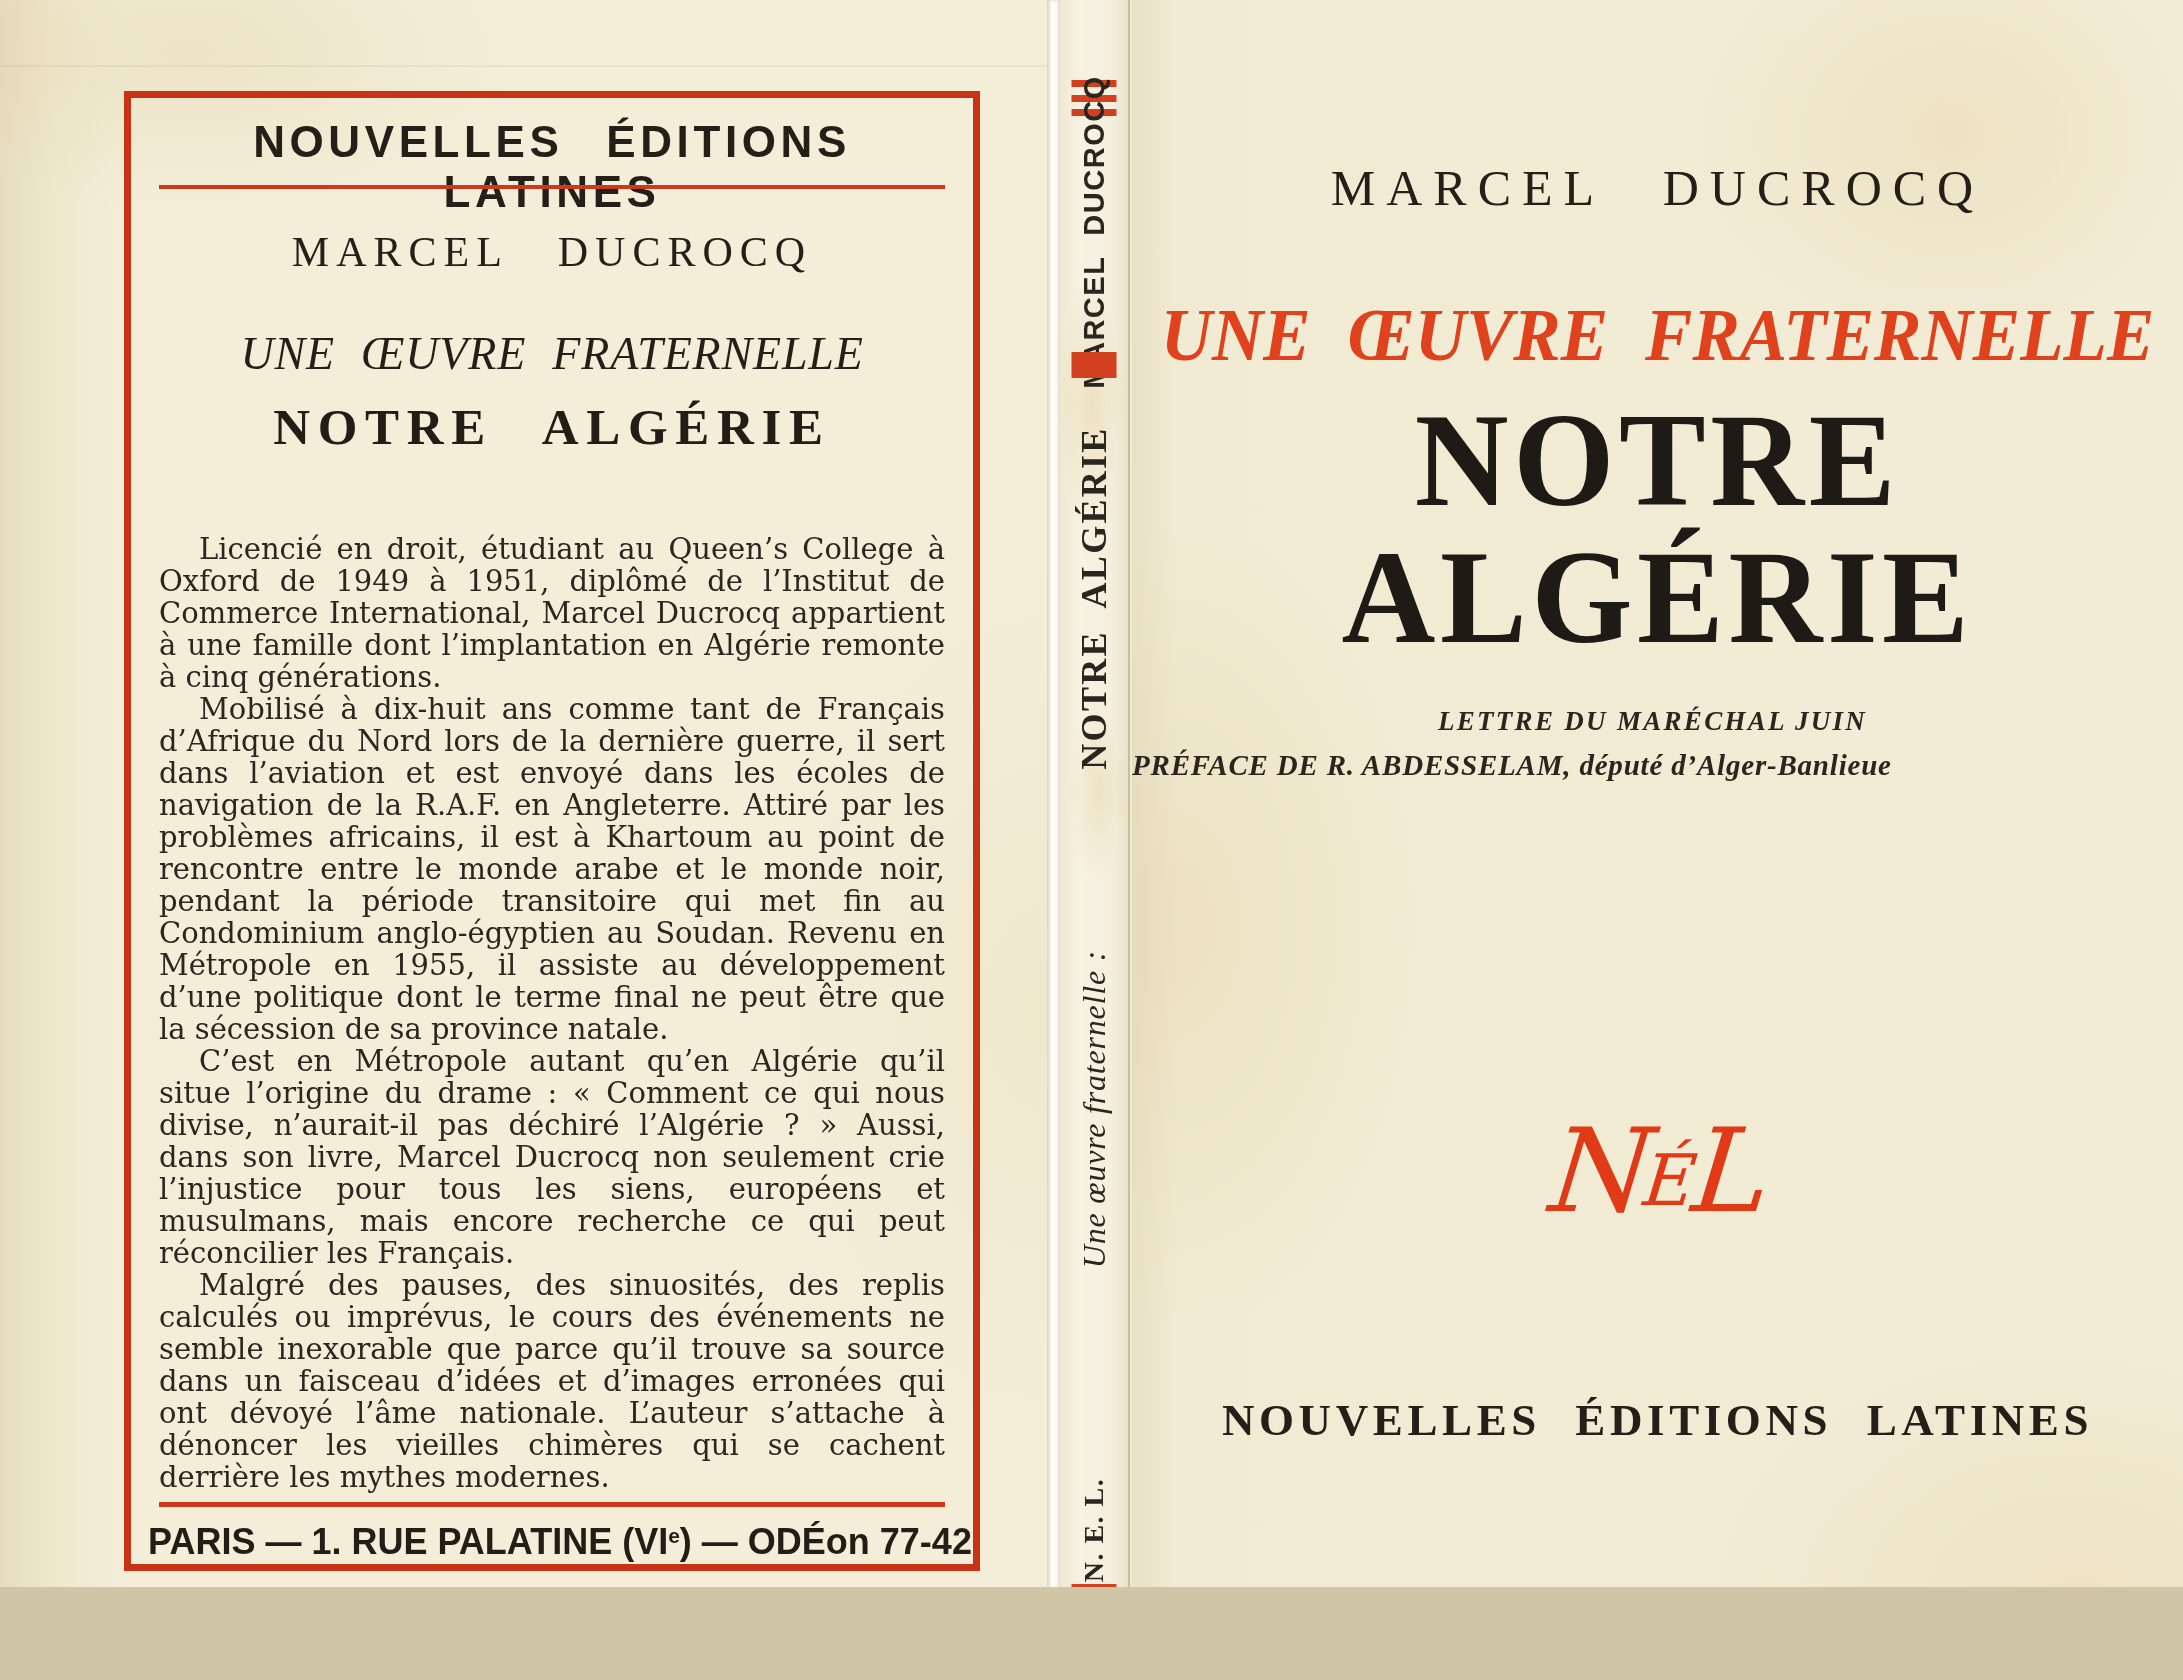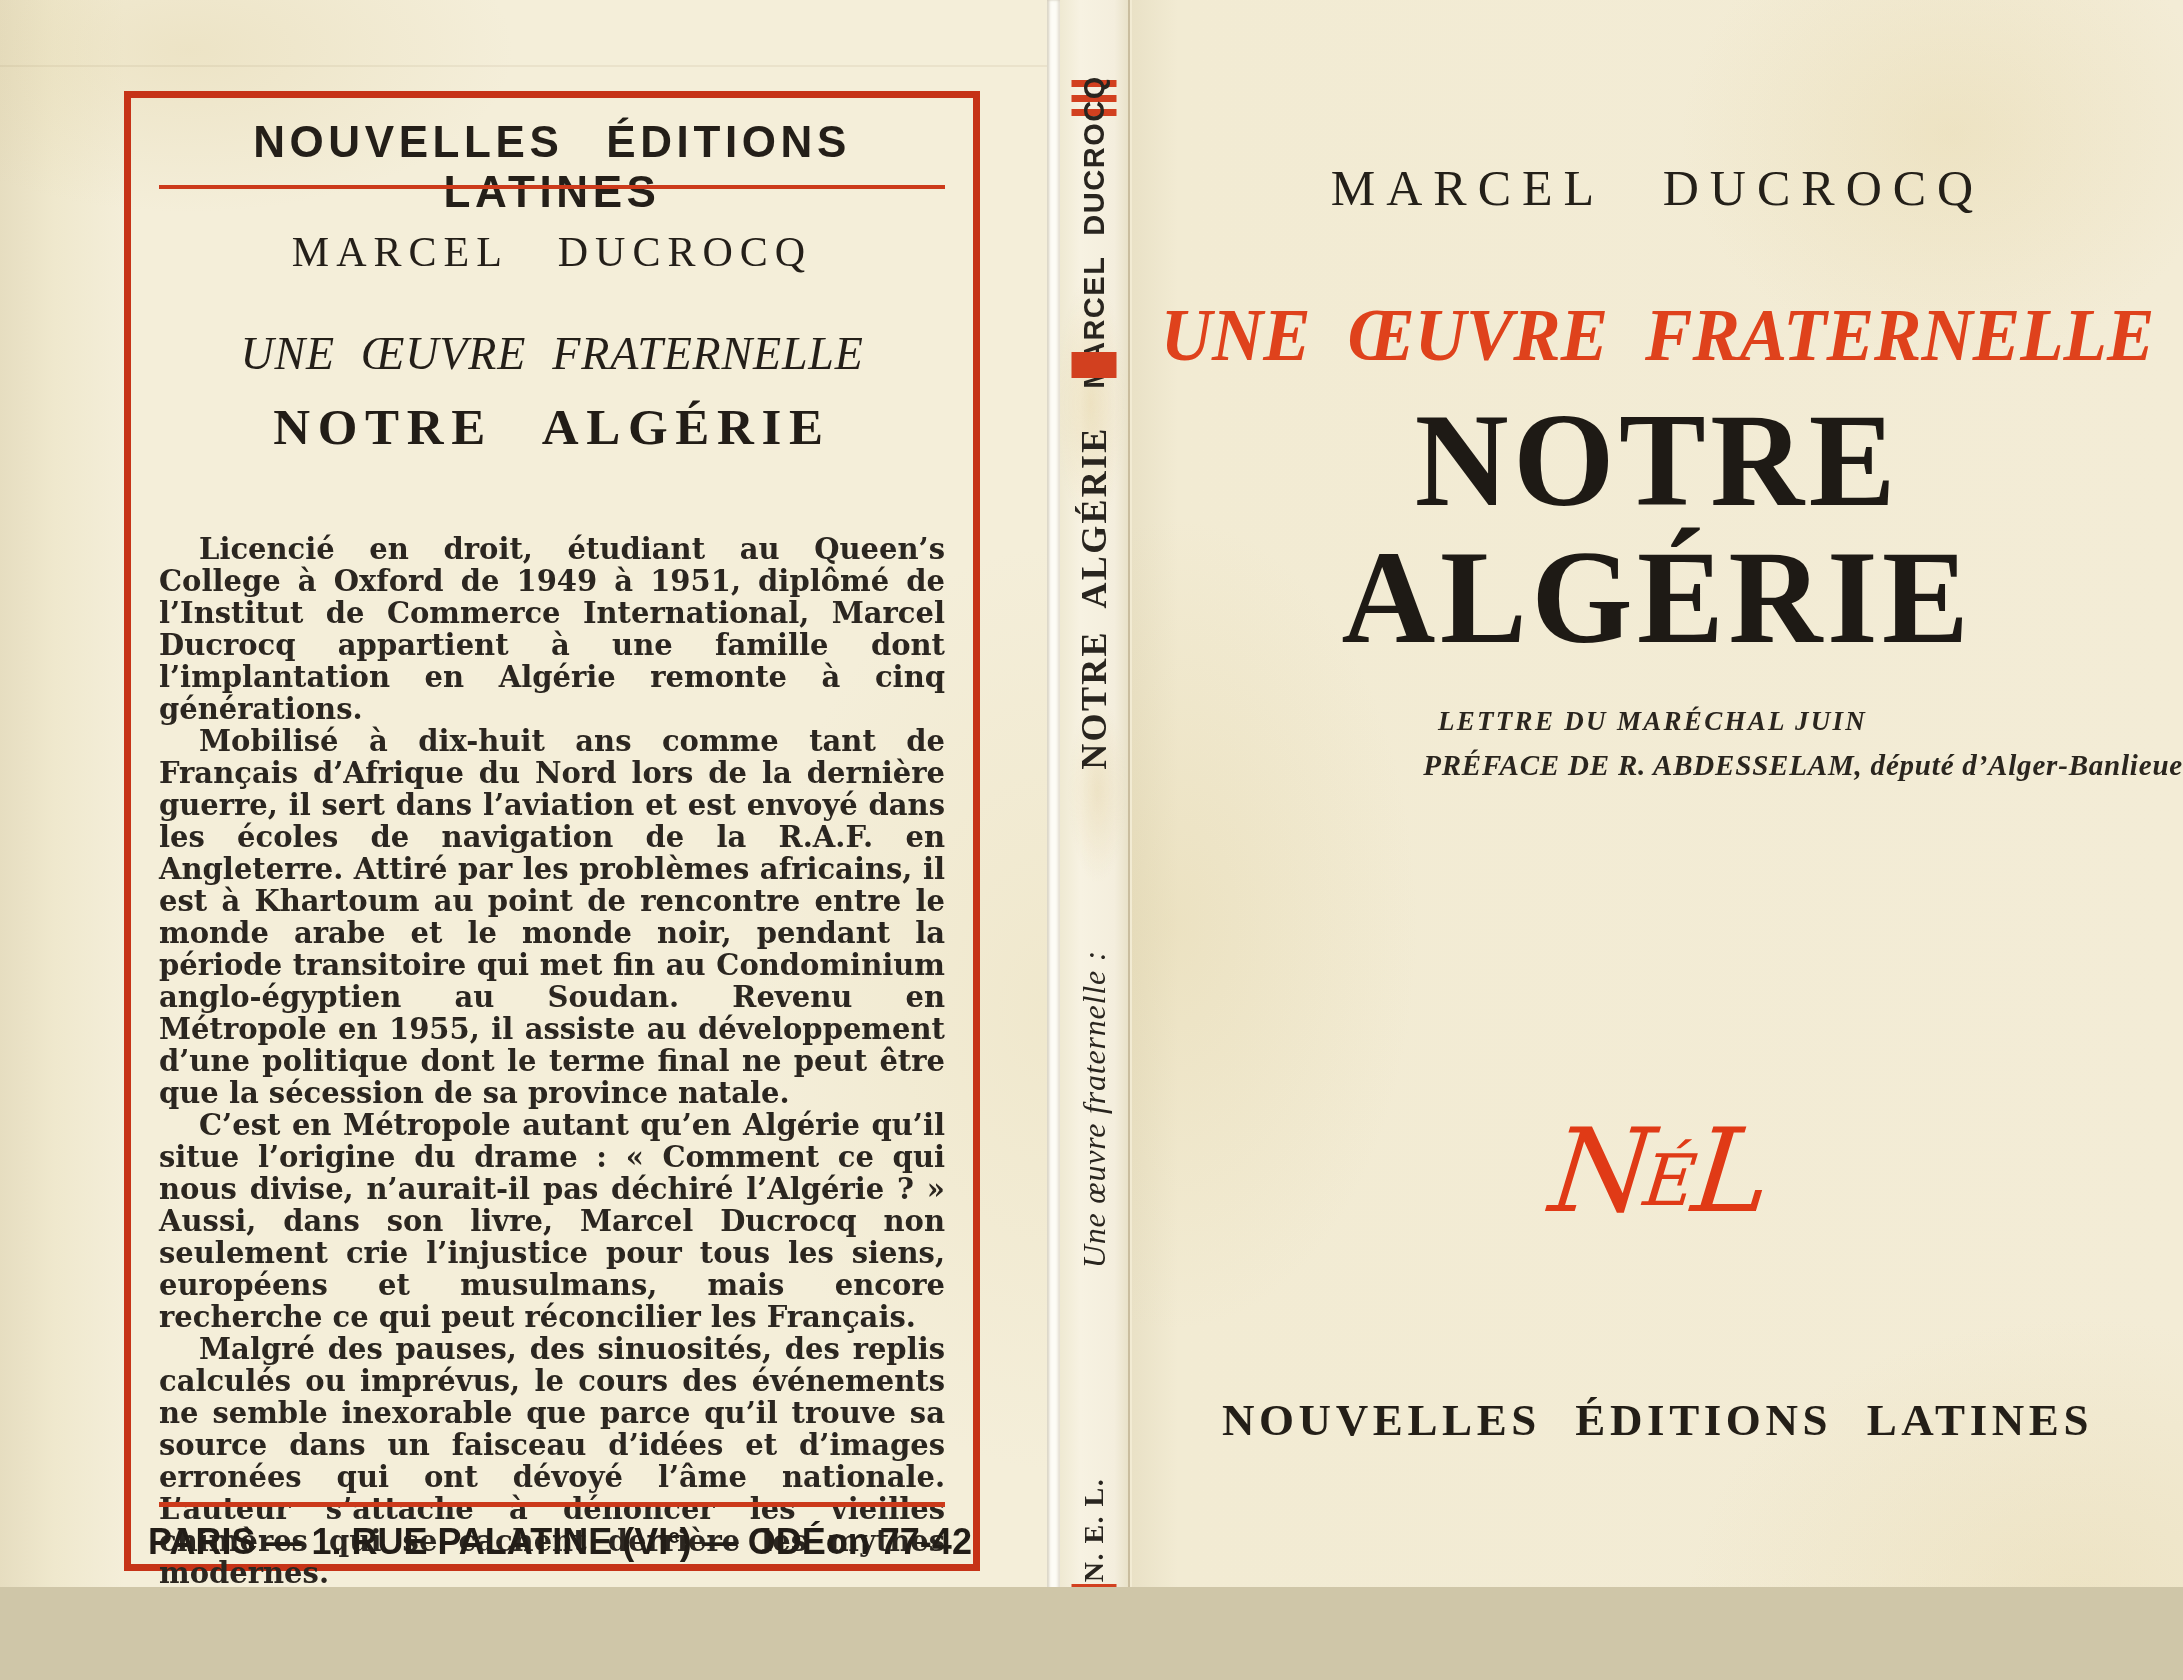--- a/index.html
+++ b/index.html
@@ -24,21 +24,21 @@
   .bc-rule.bottom{top:1404px;height:4.6px;}
   .bc-author{position:absolute;left:0;right:0;top:130px;text-align:center;
       font-size:42px;letter-spacing:7px;word-spacing:33px;color:#241f19;}
   .bc-series{position:absolute;left:0;right:0;top:229px;text-align:center;
       font-style:italic;font-size:46px;letter-spacing:0.8px;word-spacing:14px;color:#241f19;}
   .bc-title{position:absolute;left:0;right:0;top:300px;text-align:center;
       font-size:51px;font-weight:bold;letter-spacing:7.7px;word-spacing:31px;color:#221d17;}
   .bc-body{position:absolute;left:28px;right:28px;top:435px;
       font-family:"DejaVu Serif",serif;font-size:29px;line-height:32px;
       text-align:justify;color:#2b2620;}
-  .bc-body p{margin:0;text-indent:40px;font-weight:bold;}
+  .bc-body p{margin:0;text-indent:40px;}
   .bc-address{position:absolute;left:0;right:0;top:1423px;text-align:center;
       font-family:"Liberation Sans",sans-serif;font-weight:bold;font-size:36px;
       letter-spacing:0px;color:#221d17;white-space:nowrap;margin-left:16px;}
   .bc-address .sup{font-size:21px;vertical-align:11px;}
 
   
   .page-gap{position:absolute;left:1047px;top:0;width:13px;height:1681px;background:#fdfcf6;
       box-shadow:inset 2.3px 0 2.3px rgba(120,100,60,.25), inset -2.3px 0 2.3px rgba(120,100,60,.18);}
 
   
@@ -72,21 +72,21 @@
   .fc-author{position:absolute;left:0;right:0;top:159px;text-align:center;
       font-size:50px;letter-spacing:11px;word-spacing:36px;color:#242019;}
   .fc-series{position:absolute;left:0;right:0;top:293px;text-align:center;
       font-style:italic;font-weight:bold;font-size:74px;letter-spacing:0px;word-spacing:20px;
       color:#df421c;transform:scaleX(.96);}
   .fc-title{position:absolute;left:0;right:0;top:396px;text-align:center;
       font-weight:bold;font-size:130px;line-height:133px;letter-spacing:4.6px;
       color:#1e1a15;transform:scaleY(1.03);}
   .fc-sub1{position:absolute;left:0;right:10px;top:706px;text-align:center;
       font-style:italic;font-weight:bold;font-size:27px;letter-spacing:2.3px;color:#2a251e;}
-  .fc-sub2{position:absolute;left:0;right:0;top:749px;text-align:right;
+  .fc-sub2{position:absolute;left:0;right:0;top:749px;text-align:left;
       font-style:italic;font-weight:bold;font-size:29px;letter-spacing:0.8px;color:#2a251e;}
   .fc-logo{position:absolute;left:0;right:0;top:1103px;text-align:center;color:#e03a16;
       font-family:"DejaVu Serif",serif;font-style:italic;transform:skewX(-6deg);}
   .fc-logo .big{font-size:116px;letter-spacing:-7.7px;}
   .fc-logo .small{font-size:71px;vertical-align:6.2px;letter-spacing:-3.1px;}
   .fc-publisher{position:absolute;left:0;right:0;top:1394px;text-align:center;
       font-weight:bold;font-size:45px;letter-spacing:4.6px;word-spacing:18.6px;color:#241f18;}
 </style>
 </head>
 <body>

